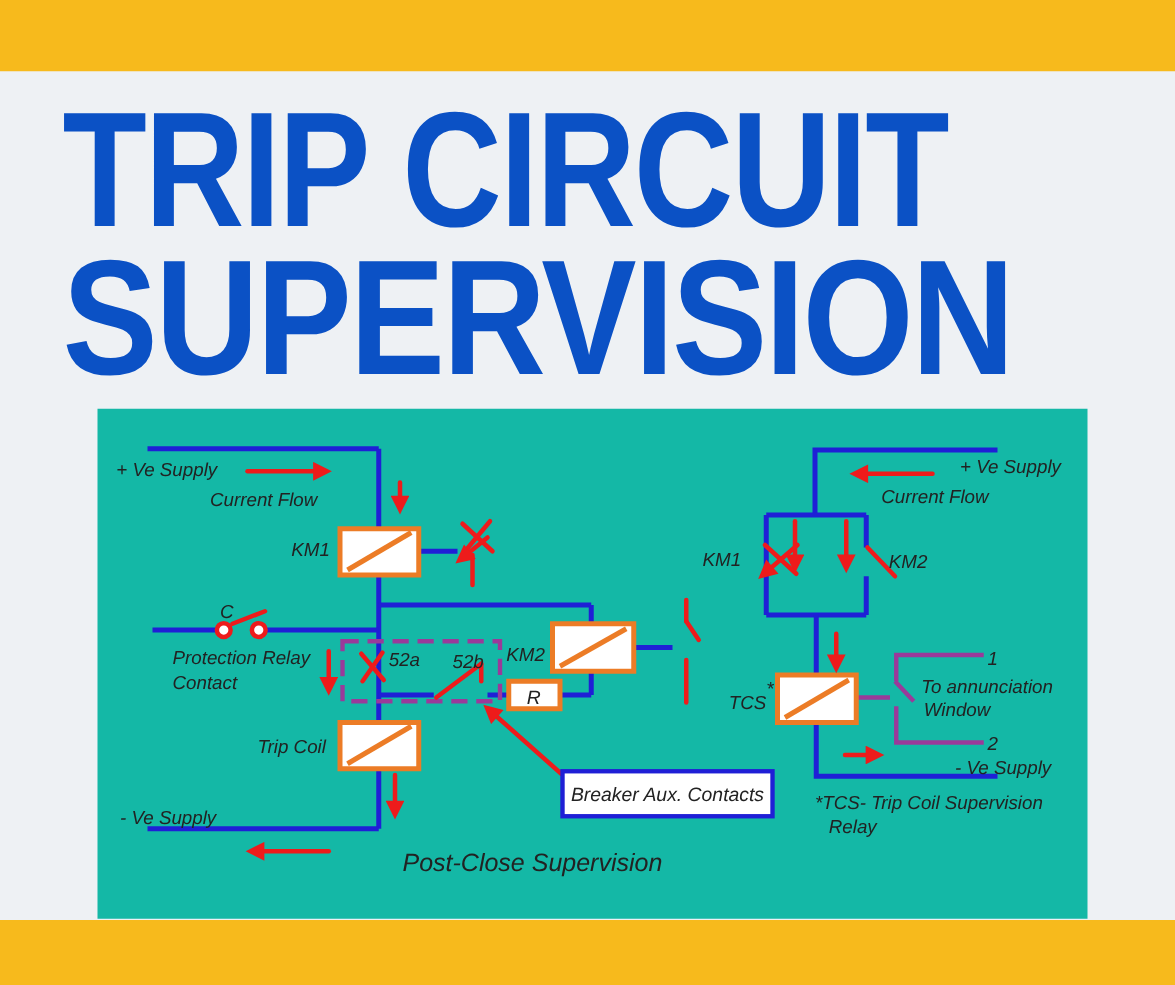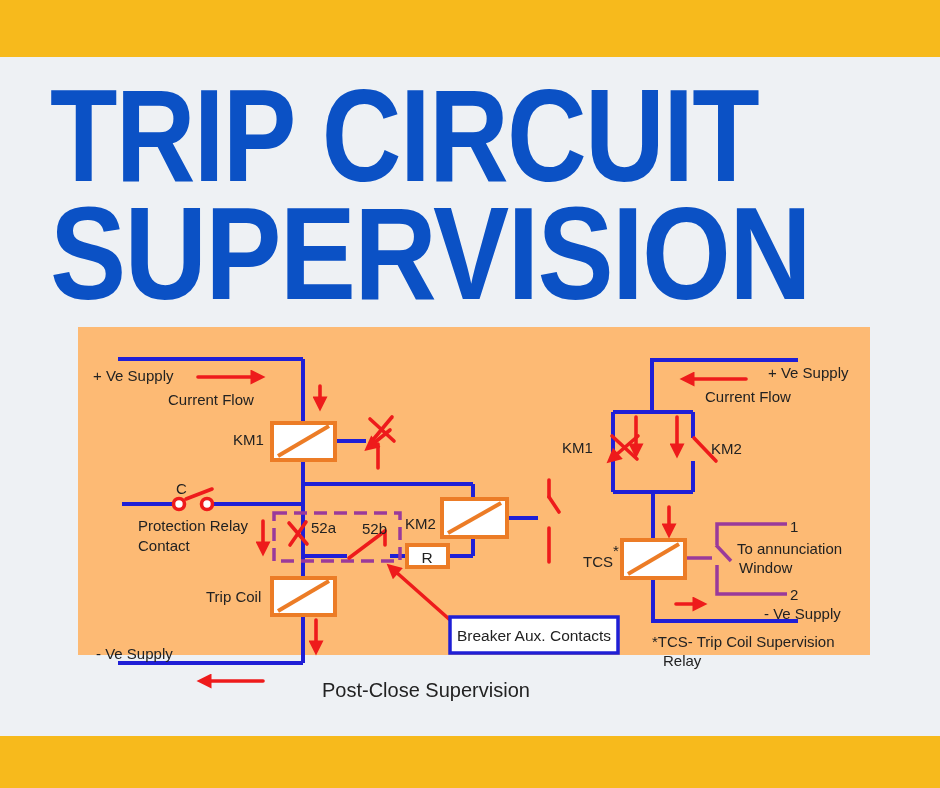--- a/index.html
+++ b/index.html
@@ -13,22 +13,23 @@
   #banner-top{top:0;}
   #banner-bottom{top:736px;height:52px;}
   #title-svg{position:absolute;left:0;top:60px;}
   #title-svg text{
     font-family:"Liberation Sans", sans-serif;
     font-weight:bold;
     fill:#0b51c5;
     letter-spacing:-2px;
   }
   #panel{
-    position:absolute;left:78px;top:327px;width:792px;height:328px;
-    background:#fdba74;
+    position:absolute;left:78px;top:327px;width:792px;height:408px;
+    background:#14b8a6;
+    font-style:italic;
   }
   
   .w{stroke:#1f1fd6;stroke-width:4;fill:none;}
   .o{stroke:#ec7c26;stroke-width:4;fill:#ffffff;}
   .od{stroke:#ec7c26;stroke-width:4;fill:none;}
   .r{stroke:#ee1b1b;stroke-width:3.6;fill:none;stroke-linecap:round;}
   .rc{stroke:#ee1b1b;stroke-width:3.6;fill:#ffffff;}
   .p{stroke:#9a3a9a;stroke-width:3.5;fill:none;}
   .pd{stroke:#9a3a9a;stroke-width:3.5;fill:none;stroke-dasharray:13 7;}
   .bb{stroke:#1f1fd6;stroke-width:3.5;fill:#ffffff;}

